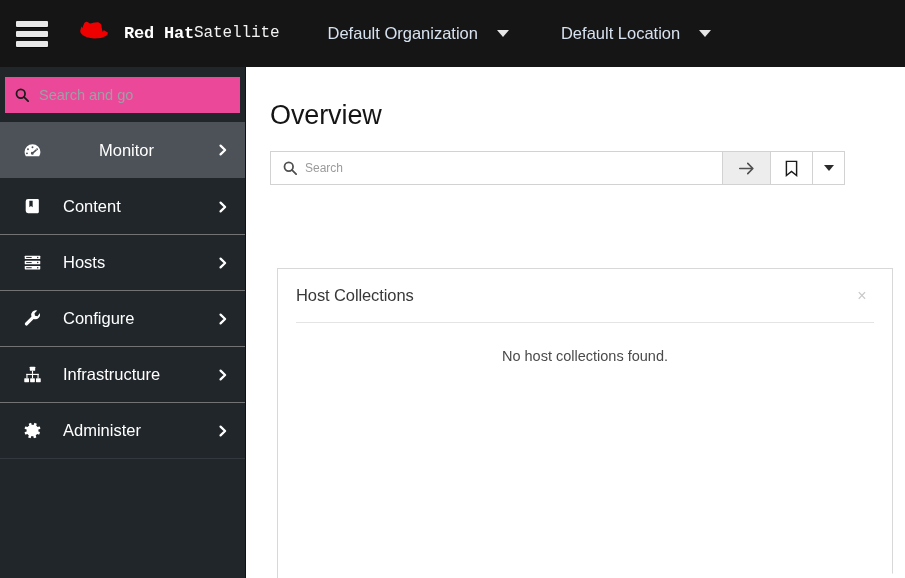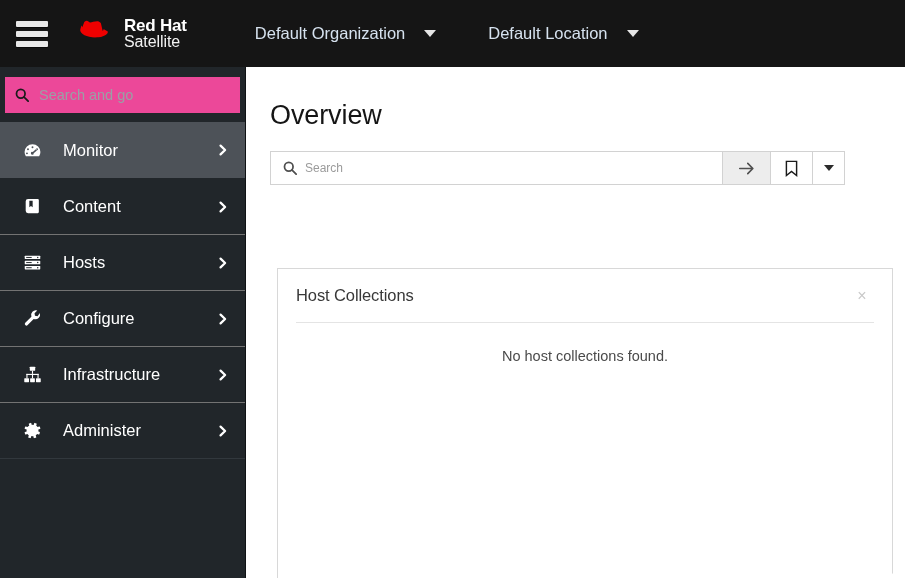--- a/index.html
+++ b/index.html
@@ -59,22 +59,23 @@
     user-select: none;
   }
   #brand .hat-logo {
     width: 46px;
     height: 30px;
     margin-right: 8px;
     flex: none;
   }
   #brand .brand-text {
     display: flex;
-    flex-direction: column;
+    flex-direction: row;
     line-height: 1.02;
+    font-family: Liberation Mono, monospace;
   }
   #brand .brand-line1 {
     font-size: 17px;
     font-weight: bold;
     color: #ffffff;
     letter-spacing: -0.2px;
   }
   #brand .brand-line2 {
     font-size: 16px;
     font-weight: normal;
@@ -85,21 +86,21 @@
   .ctx-switcher {
     display: flex;
     align-items: center;
     height: 67px;
     padding: 0 4px;
     cursor: pointer;
     color: #d6e2ef;
     font-size: 16.5px;
     white-space: nowrap;
   }
-  #org-switcher { margin-left: 64px; }
+  #org-switcher { margin-left: 44px; }
   #loc-switcher { margin-left: 44px; }
   .ctx-switcher .caret {
     width: 0; height: 0;
     margin-left: 19px;
     border-left: 6px solid transparent;
     border-right: 6px solid transparent;
     border-top: 7px solid #e6e6e6;
   }
 
   
@@ -145,21 +146,21 @@
     display: flex;
     align-items: center;
     height: 56px;
     padding-left: 23px;
     padding-right: 16px;
     cursor: pointer;
     border-top: 1px solid #737373;
     background: transparent;
   }
   .nav-item:first-child { border-top: none; }
-  .nav-item.active { background: #4d5258; border-top-color: transparent; }
+  .nav-item.active { background: #4d5258; border-top-color: transparent; gap: 36px; }
   .nav-item.active + .nav-item { border-top-color: transparent; }
 
   .nav-item .nav-icon {
     width: 19px; height: 19px;
     flex: none;
     color: #ffffff;
     margin-right: 21px;
     display: block;
   }
   .nav-item .nav-label {

